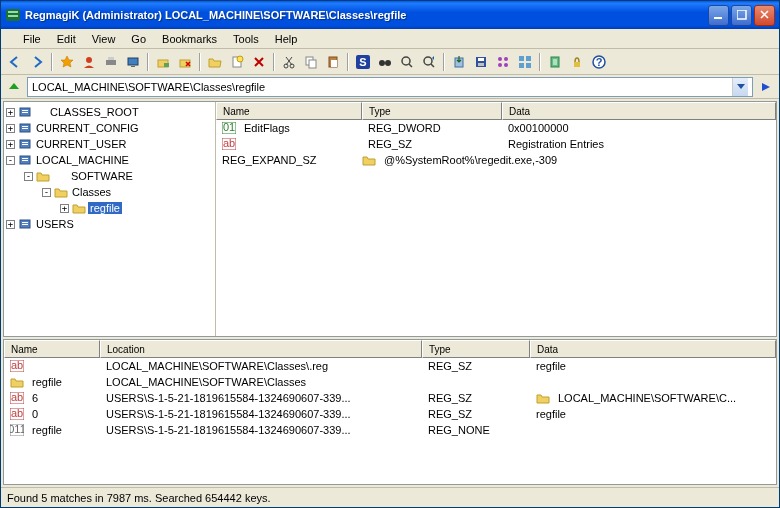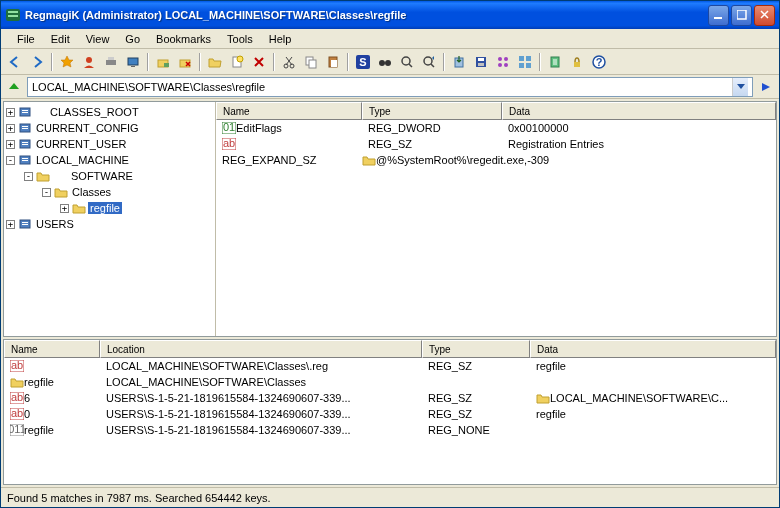--- a/index.html
+++ b/index.html
@@ -3,21 +3,21 @@
 <meta charset="utf-8">
 <style>
 * { box-sizing: border-box; margin: 0; padding: 0; font-family: Tahoma, sans-serif; font-size: 11px; }
 body { background: #ece9d8; width: 780px; height: 508px; display: flex; flex-direction: column; border: 1px solid #003c74; }
 .titlebar { height: 28px; background: linear-gradient(#0058e6, #1f7cff 8%, #0050df 40%, #0050df 88%, #003db6); display: flex; align-items: center; color: #fff; font-weight: bold; font-size: 13px; padding: 0 4px; }
 .titlebar .app-icon { width: 16px; height: 16px; margin-right: 4px; display: inline-flex; align-items: center; justify-content: center; }
 .titlebar .title { flex: 1; text-shadow: 1px 1px 1px #003080; }
 .winbtns { display: flex; gap: 2px; }
 .winbtn { width: 21px; height: 21px; background: linear-gradient(#7ba7e8,#3e6dd0); border: 1px solid #1e48a0; border-radius: 3px; color: #fff; display: flex; align-items: center; justify-content: center; font-weight: bold; font-family: Arial; font-size: 11px; cursor: pointer; }
 .winbtn.close { background: linear-gradient(#e88b6f,#d04a2f); border-color:#a52a0c; }
-.menubar { height: 20px; background: #ece9d8; display: flex; align-items: center; padding: 0 8px; border-bottom: 1px solid #c0bca8; }
+.menubar { height: 20px; background: #ece9d8; display: flex; align-items: center; padding: 0 14px; border-bottom: 1px solid #c0bca8; }
 .menubar span { padding: 2px 8px; cursor: pointer; }
 .toolbar { height: 26px; background: #ece9d8; display: flex; align-items: center; padding: 0 4px; gap: 2px; border-bottom: 1px solid #c0bca8; }
 .tbtn { width: 20px; height: 20px; display: flex; align-items: center; justify-content: center; border: 1px solid transparent; cursor: pointer; border-radius: 2px; }
 .tsep { width: 2px; height: 18px; border-left: 1px solid #a0a0a0; border-right: 1px solid #fff; margin: 0 2px; }
 .addressbar { height: 24px; display: flex; align-items: center; padding: 2px 4px; gap: 4px; border-bottom: 1px solid #c0bca8; }
 .addressbar .up { width: 18px; height: 18px; display:flex; align-items:center; justify-content:center; cursor:pointer; }
 .addressbar .path { flex: 1; height: 20px; border: 1px solid #7f9db9; background: #fff; display: flex; align-items: center; padding: 0 4px; }
 .addressbar .path span { flex: 1; }
 .addressbar .dd { width: 16px; height: 18px; display: flex; align-items:center; justify-content:center; border-left: 1px solid #ccc; background: linear-gradient(#e6eefc,#c6d8f0); cursor:pointer; }
 .addressbar .go { width: 18px; height:18px; display:flex; align-items:center; justify-content:center; cursor:pointer; }
@@ -25,21 +25,21 @@
 .tree { width: 212px; border-right: 1px solid #c0bca8; overflow: auto; padding: 2px; }
 .treerow { display: flex; align-items: center; height: 16px; white-space: nowrap; }
 .exp { width: 9px; height: 9px; border: 1px solid #808080; margin-right: 3px; font-size: 9px; line-height: 7px; text-align: center; background: #fff; cursor:pointer; font-family: monospace; }
 .tlbl { padding: 0 2px; }
 .tlbl.sel { background: #316ac5; color: #fff; }
 .list { flex: 1; display: flex; flex-direction: column; }
 .listhdr { display: flex; background: #ece9d8; height: 18px; }
 .listhdr .col { border: 1px solid; border-color: #fff #808080 #808080 #fff; padding: 1px 6px; display: flex; align-items: center; font-size:10px; cursor:pointer; }
 .listbody { flex: 1; overflow: auto; }
 .lrow { display: flex; height: 16px; align-items: center; }
-.lcell { padding: 0 6px; overflow: hidden; text-overflow: ellipsis; white-space: nowrap; display:flex; align-items:center; gap:0; }
+.lcell { padding: 0 6px; overflow: hidden; text-overflow: ellipsis; white-space: nowrap; display:flex; align-items:center; gap:8px; }
 .bottom { height: 146px; border: 1px solid #919b9c; margin: 0 2px 2px 2px; background: #fff; display:flex; flex-direction:column; }
 .status { height: 20px; border-top: 1px solid #c0bca8; background:#ece9d8; display:flex; align-items:center; padding: 0 6px; }
 svg { display:block; }
 .icon-str { width:14px; height:12px; }
 .icon-bin { width:14px; height:12px; }
 .icon-fold { width:14px; height:12px; }
 </style>
 </head>
 <body>
 

